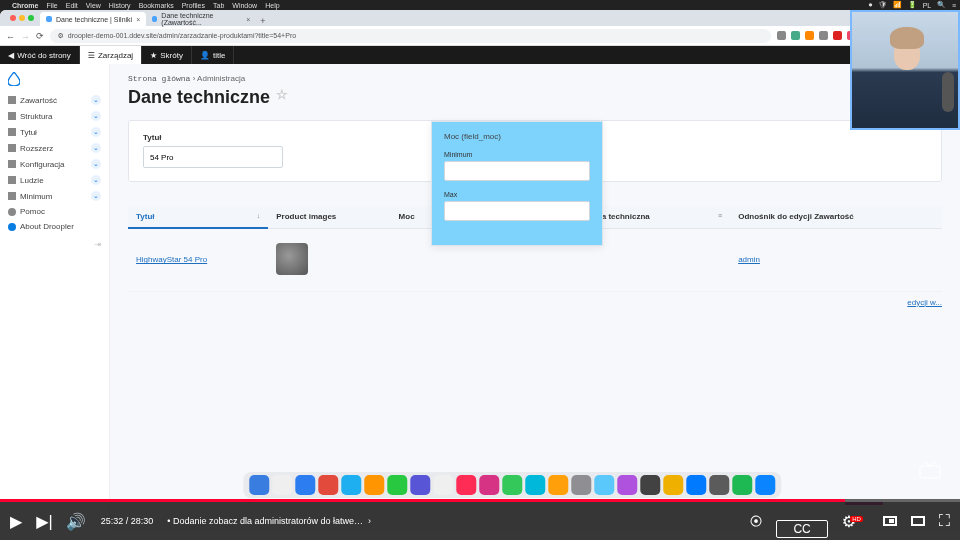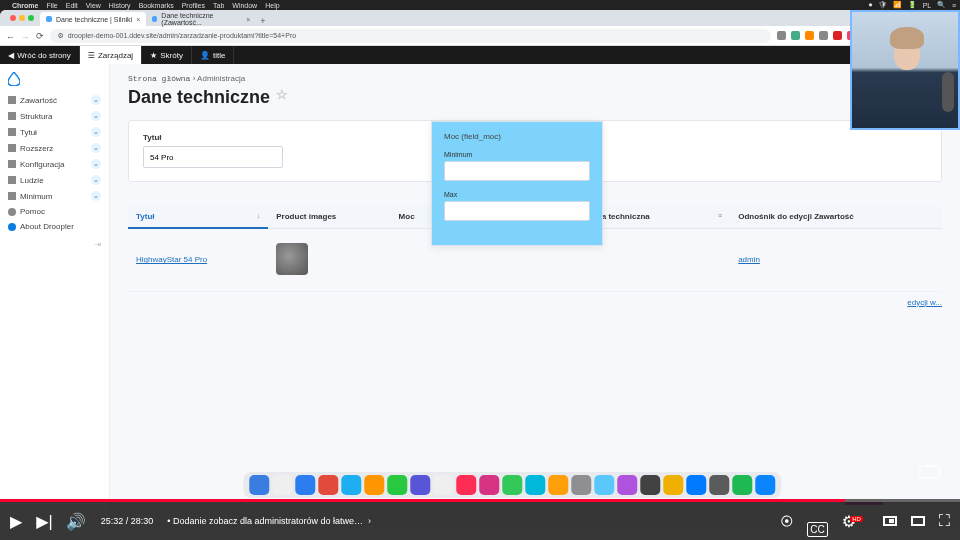--- a/index.html
+++ b/index.html
@@ -89,21 +89,21 @@
 
 .video-progress { position: absolute; bottom: 38px; left: 0; right: 0; height: 3px; background: #666; }
 .video-progress .played { height: 100%; background: #ff0033; width: 88%; }
 .video-progress .loaded { position: absolute; left: 88%; height: 100%; background: #e24bbf; width: 4%; }
 .video-controls { position: absolute; bottom: 0; left: 0; right: 0; height: 38px; background: rgba(20,20,20,0.85); display: flex; align-items: center; padding: 0 10px; color: #fff; gap: 14px; }
 .video-controls .btn { font-size: 16px; cursor: pointer; }
 .video-controls .time { font-size: 9px; }
 .video-controls .spacer { flex: 1; }
 .video-controls .title { font-size: 9px; white-space: nowrap; overflow: hidden; text-overflow: ellipsis; max-width: 280px; }
 .video-controls .hd { background: #e00; font-size: 6px; padding: 0 2px; border-radius: 2px; position: relative; top: -6px; left: -6px; }
-.cc-box { border: 1px solid #fff; padding: 1px 2px; font-size: 10px; border-radius: 2px; margin-top: 16px; }
+.cc-box { border: 1px solid #fff; padding: 1px 16px; font-size: 12px; border-radius: 2px; margin-top: 16px; }
 .rect-icon { border: 2px solid #fff; width: 14px; height: 10px; display: inline-block; }
 
 
 .dock { position: absolute; bottom: 42px; left: 50%; transform: translateX(-44%); height: 26px; background: rgba(230,230,235,0.78); border-radius: 8px; display: flex; align-items: center; padding: 0 6px; gap: 3px; z-index: 40; }
 .dock-item { width: 20px; height: 20px; border-radius: 5px; }
 
 
 .tv-icon { position: absolute; right: 18px; bottom: 60px; width: 24px; height: 20px; color: rgba(255,255,255,0.6); z-index: 30; }
 </style>
 </head>

